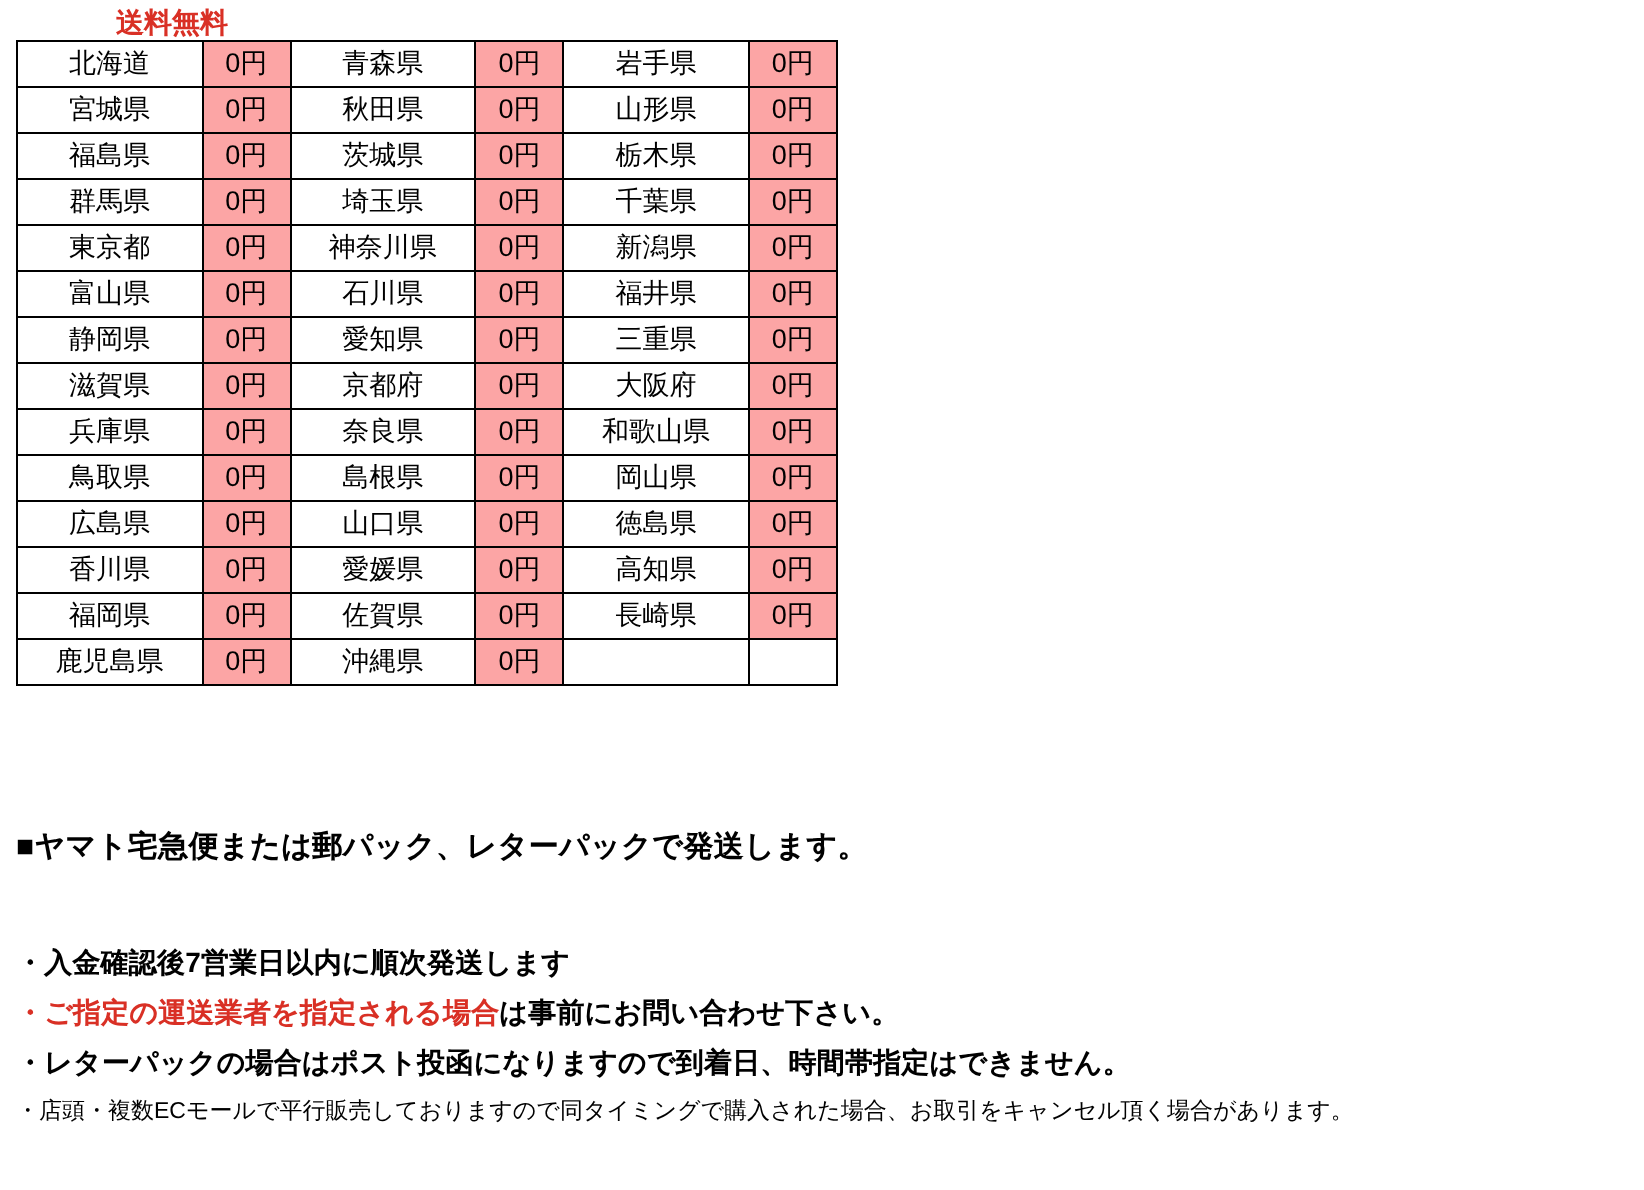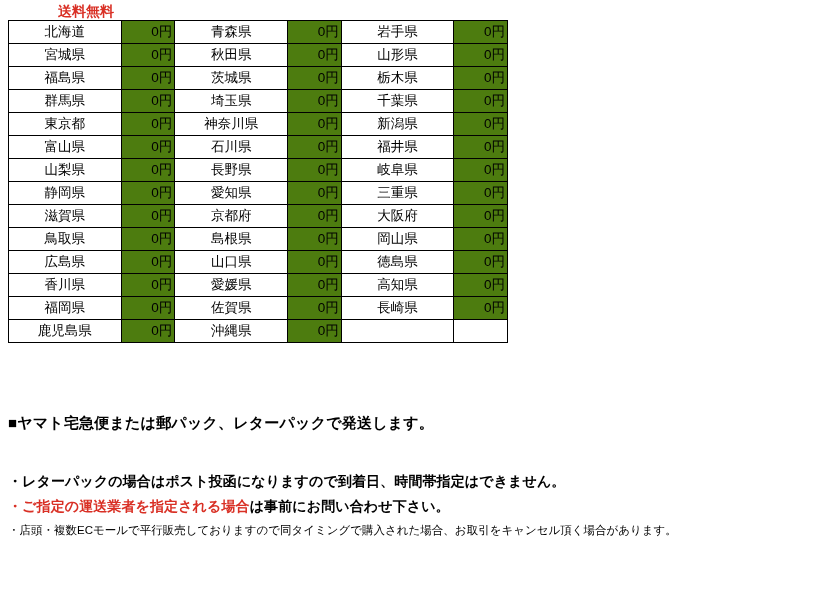--- a/index.html
+++ b/index.html
@@ -31,39 +31,39 @@
     color: #d93025;
     letter-spacing: 0px;
     white-space: nowrap;
   }
   table.shipping {
     position: absolute;
     left: 8px;
     top: 20px;
     border-collapse: collapse;
     table-layout: fixed;
-    width: 500px;
-    background: #4d7c0f;
+    width: 411px;
+    background: #fca5a5;
   }
   table.shipping td {
     border: 1px solid #000000;
     height: 23px;
     font-size: 13.5px;
     padding: 0 2px;
     box-sizing: border-box;
   }
   td.pref {
     width: 88px;
     text-align: center;
     background: #ffffff;
     white-space: nowrap;
   }
   td.price {
     width: 42px;
-    text-align: right;
+    text-align: center;
     padding-left: 4px;
     white-space: nowrap;
     font-size: 13px;
   }
   td.blank-cell {
     border: none;
     background: #ffffff;
   }
   .notes {
     position: absolute;
@@ -156,47 +156,47 @@
 
       <tr>
         <td class="pref">富山県</td>
         <td class="price">0円</td>
         <td class="pref">石川県</td>
         <td class="price">0円</td>
         <td class="pref">福井県</td>
         <td class="price">0円</td>
       </tr>
 
-      <tr>
-        <td class="pref">山梨県</td>
-        <td class="price">0円</td>
-        <td class="pref">長野県</td>
-        <td class="price">0円</td>
-        <td class="pref">岐阜県</td>
-        <td class="price">0円</td>
-      </tr>
 
       <tr>
         <td class="pref">静岡県</td>
         <td class="price">0円</td>
         <td class="pref">愛知県</td>
         <td class="price">0円</td>
         <td class="pref">三重県</td>
         <td class="price">0円</td>
       </tr>
 
       <tr>
         <td class="pref">滋賀県</td>
         <td class="price">0円</td>
         <td class="pref">京都府</td>
         <td class="price">0円</td>
         <td class="pref">大阪府</td>
         <td class="price">0円</td>
       </tr>
 
+      <tr>
+        <td class="pref">兵庫県</td>
+        <td class="price">0円</td>
+        <td class="pref">奈良県</td>
+        <td class="price">0円</td>
+        <td class="pref">和歌山県</td>
+        <td class="price">0円</td>
+      </tr>
 
       <tr>
         <td class="pref">鳥取県</td>
         <td class="price">0円</td>
         <td class="pref">島根県</td>
         <td class="price">0円</td>
         <td class="pref">岡山県</td>
         <td class="price">0円</td>
       </tr>
 
@@ -235,18 +235,19 @@
         <td class="price">0円</td>
         <td class="blank-cell"></td>
         <td class="blank-cell"></td>
       </tr>
 
     </tbody>
   </table>
 
   <div class="notes">
     <p class="note-head">■ヤマト宅急便または郵パック、レターパックで発送します。</p>
+    <p class="bullet">・入金確認後7営業日以内に順次発送します</p>
+    <p class="bullet red"><span>・ご指定の運送業者を指定される場合</span><span class="black-part">は事前にお問い合わせ下さい。</span></p>
     <p class="bullet">・レターパックの場合はポスト投函になりますので到着日、時間帯指定はできません。</p>
-    <p class="bullet red"><span>・ご指定の運送業者を指定される場合</span><span class="black-part">は事前にお問い合わせ下さい。</span></p>
     <p class="fine">・店頭・複数ECモールで平行販売しておりますので同タイミングで購入された場合、お取引をキャンセル頂く場合があります。</p>
   </div>
 
 </div>
 
 </body></html>

